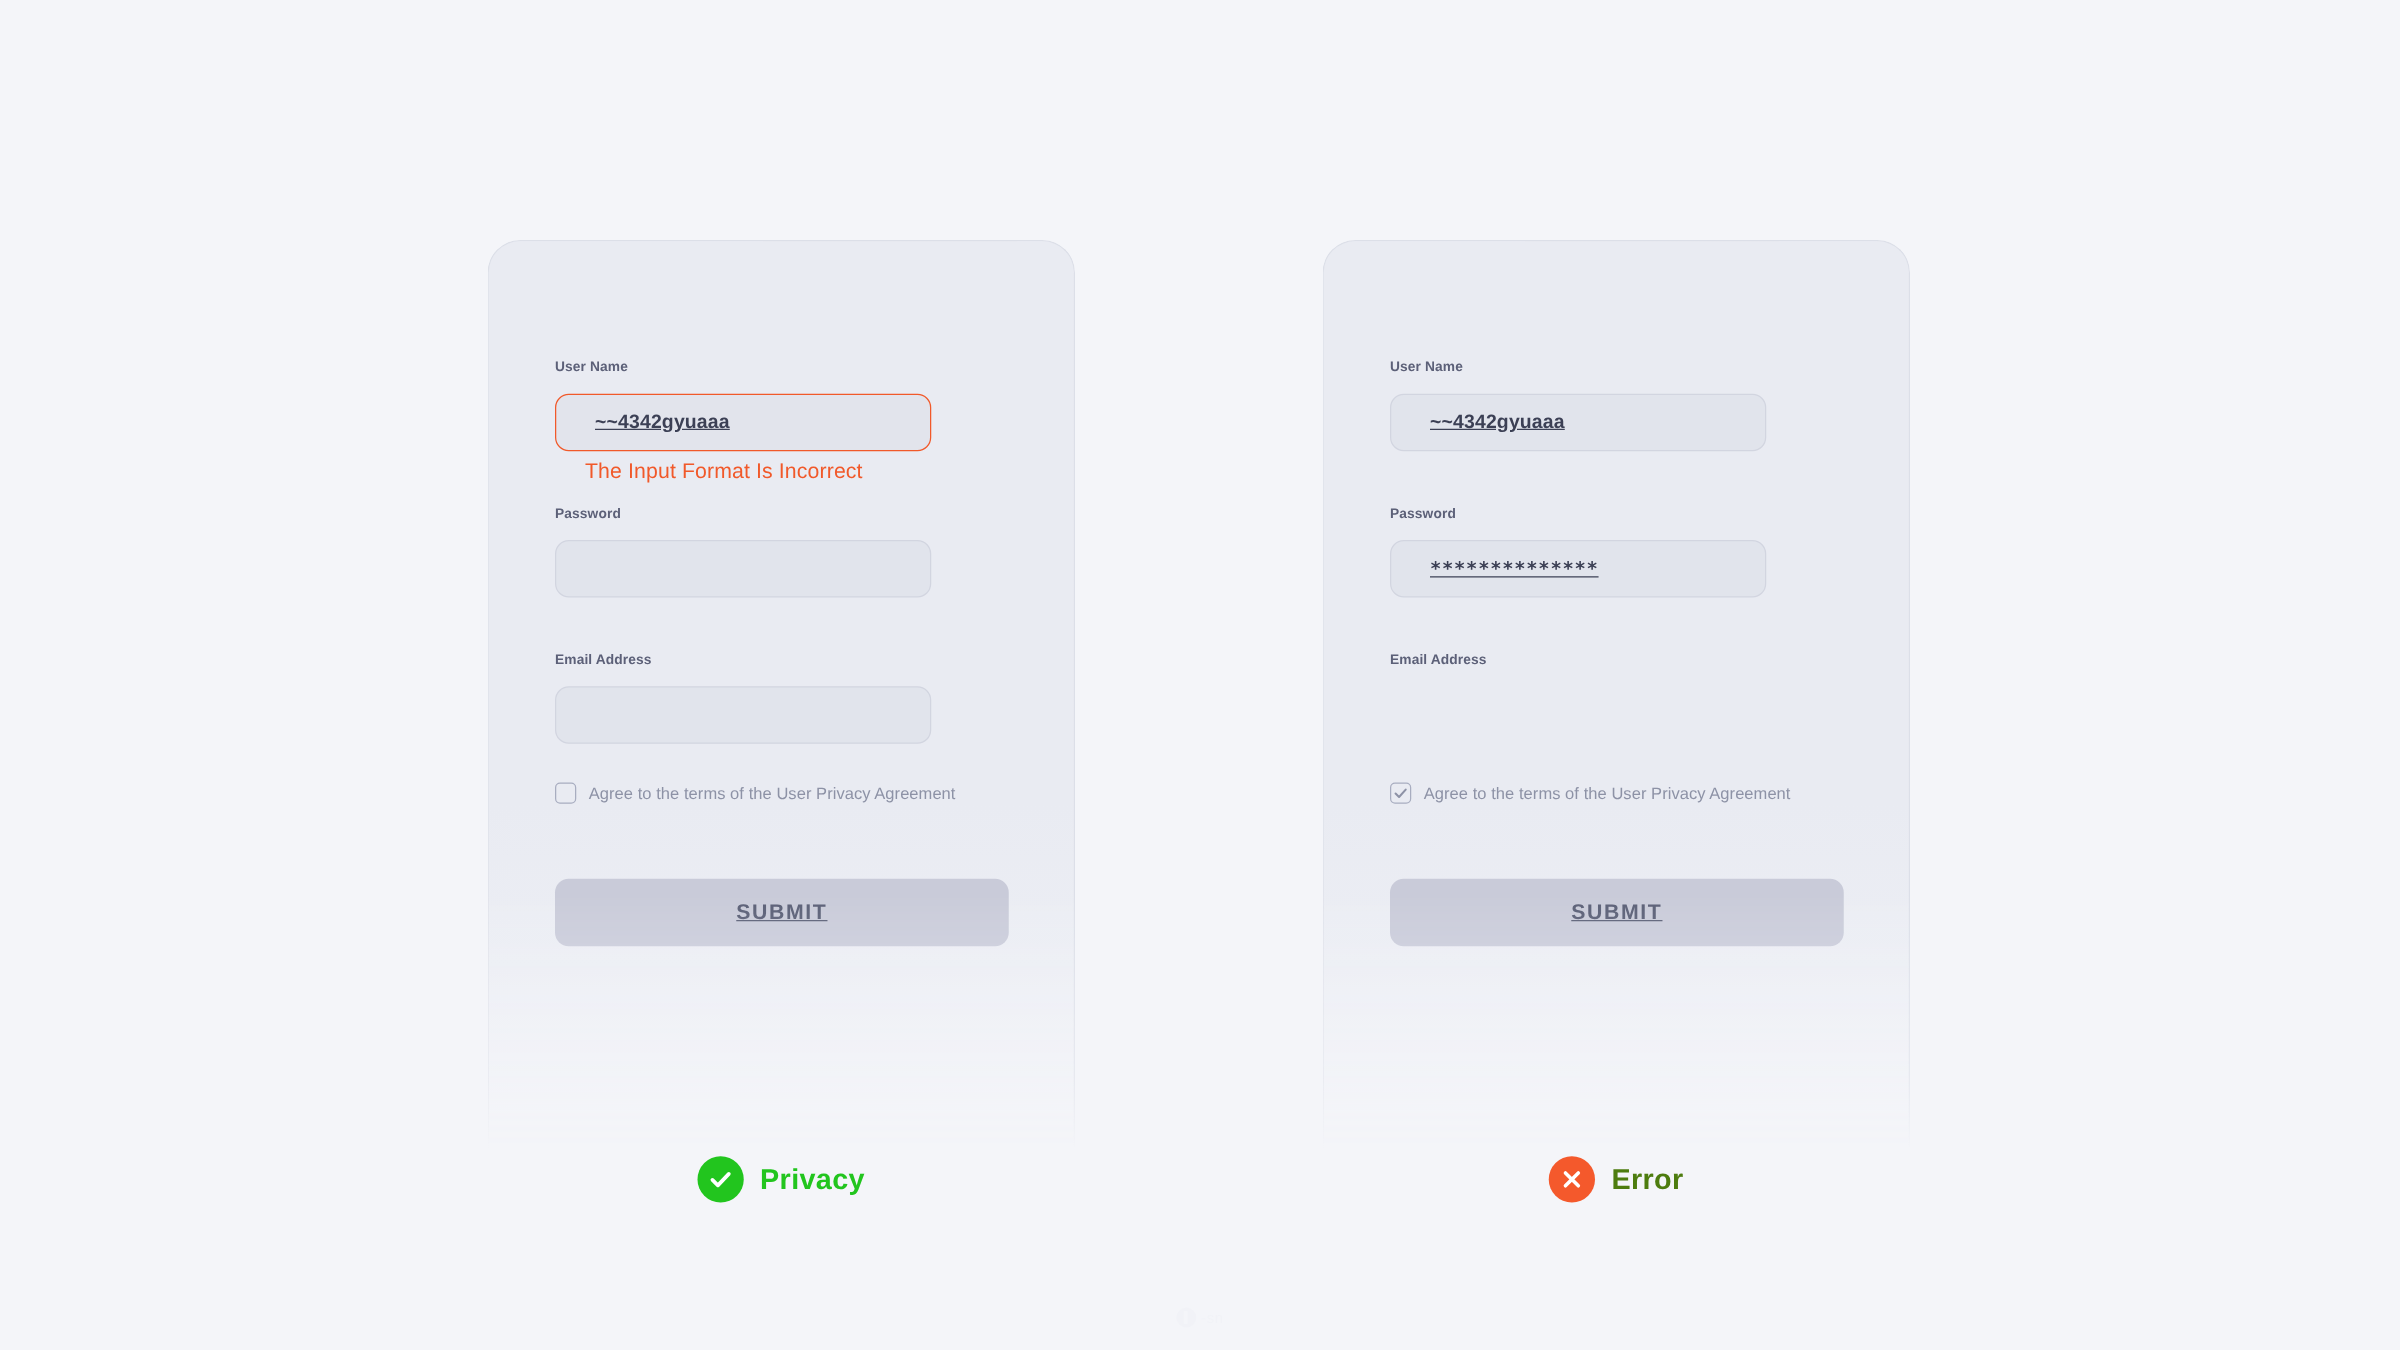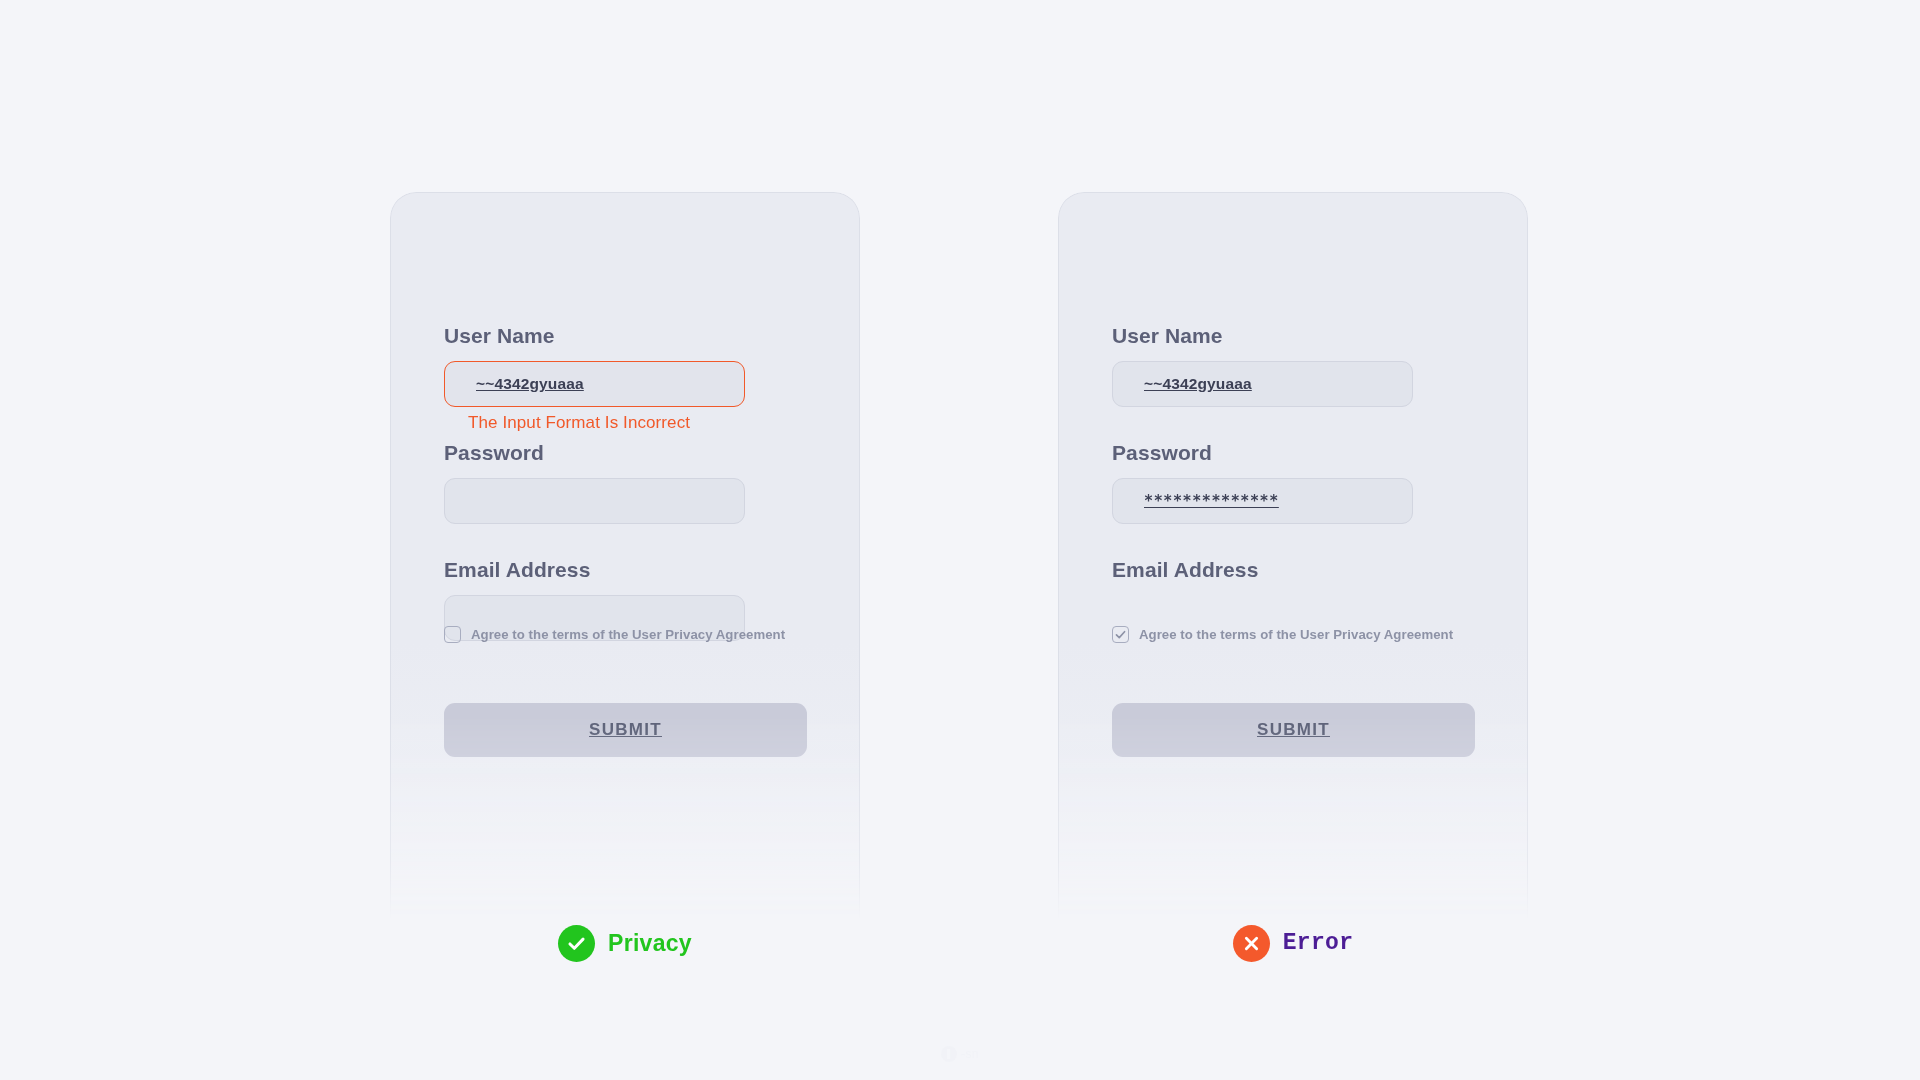--- a/index.html
+++ b/index.html
@@ -52,26 +52,25 @@
 
   .card-inner {
     position: absolute;
     left: 53px;
     top: 0;
     width: 363px;
   }
 
   
   .field-label {
-    font-size: 21px;
+    font-size: 11px;
     font-weight: bold;
     color: #5c6078;
     letter-spacing: 0.1px;
     line-height: 1;
-    margin-top: 36px;
   }
 
   .input-box {
     margin-top: 15px;
     width: 301px;
     height: 46px;
     border-radius: 11px;
     background: #e1e4ec;
     border: 1px solid #d2d5e0;
     display: flex;
@@ -130,21 +129,20 @@
     position: relative;
   }
 
   .checkbox svg { display: block; width: 100%; height: 100%; }
 
   .agree-label {
     font-size: 13.2px;
     color: #8d92a6;
     letter-spacing: 0.05px;
     line-height: 1;
-    font-weight: bold;
   }
 
   
   .submit-btn {
     width: 363px;
     height: 54px;
     border-radius: 11px;
     background: #c9cbd9;
     border: none;
     display: flex;
@@ -302,21 +300,21 @@
     </div>
   </div>
 
   <div class="status status--right">
     <span class="status-icon" style="background:#f4592c;">
       <svg width="19" height="19" viewBox="0 0 24 24" fill="none" stroke="#ffffff" stroke-width="3.6" stroke-linecap="round" stroke-linejoin="round">
         <line x1="5.5" y1="5.5" x2="18.5" y2="18.5"></line>
         <line x1="18.5" y1="5.5" x2="5.5" y2="18.5"></line>
       </svg>
     </span>
-    <span class="status-text" style="color:#4c1d95;font-family:Liberation Mono, monospace;">Error</span>
+    <span class="status-text" style="color:#4d7c0f;">Error</span>
   </div>
 
   <div class="watermark">
     <span class="watermark-mark"></span>
     <span class="watermark-text">-sn</span>
   </div>
 
 </div>
 
 </body></html>

